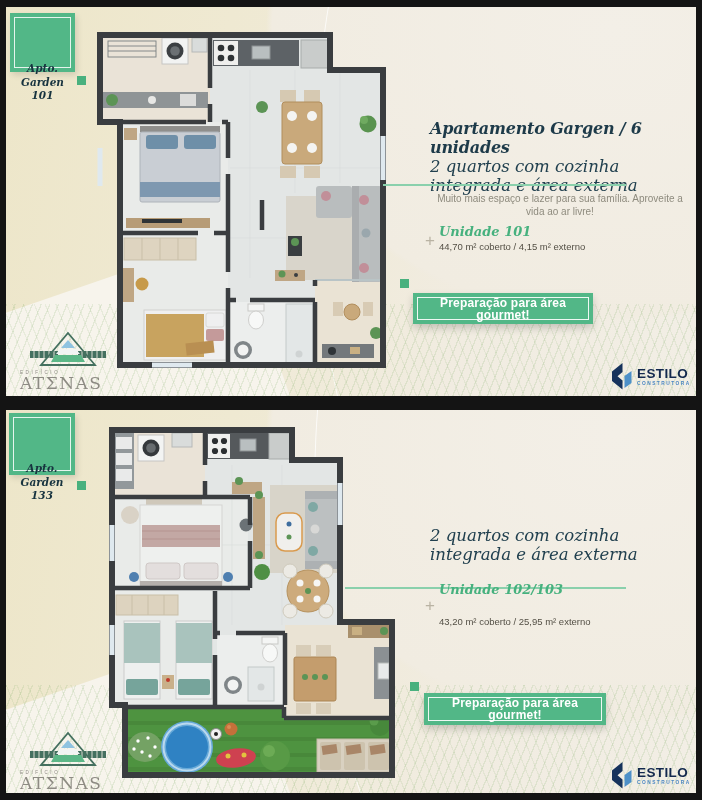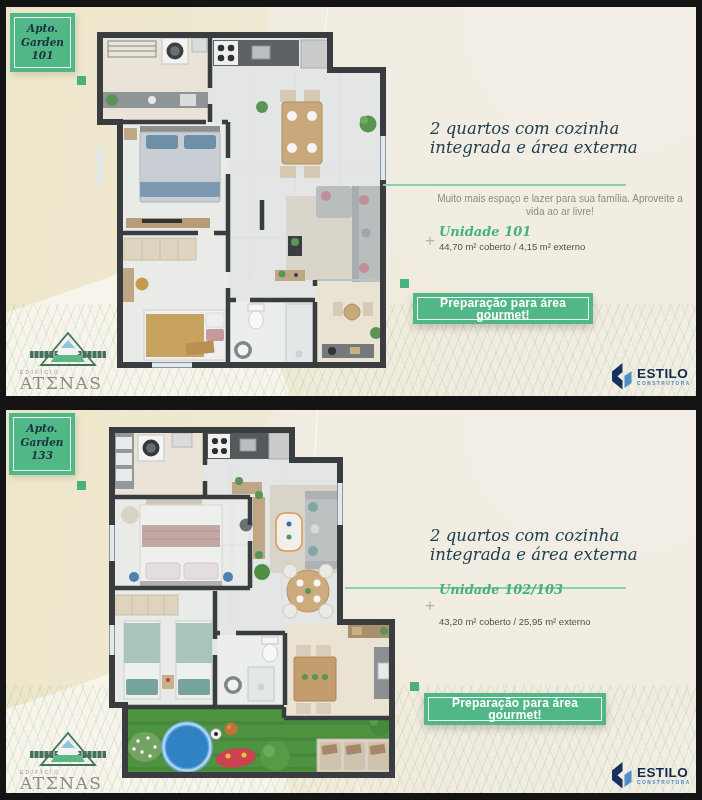--- a/index.html
+++ b/index.html
@@ -18,21 +18,21 @@
   .hatch1{height:92px;} .hatch2{height:108px;}
   .wedge{position:absolute;left:-70px;bottom:-88px;width:340px;height:200px;
       background:#f7f4ec;transform:rotate(-19deg);}
   .curveline{position:absolute;width:560px;height:1100px;border:1px solid rgba(255,255,255,.75);
       border-radius:50%;right:-180px;top:-380px;pointer-events:none;}
   .panel2 .curveline{top:-470px;}
 
   .badge{position:absolute;background:#52b787;color:#17333f;text-align:center;
       font:italic 700 10.5px/13.5px "DejaVu Serif",serif;box-shadow:2px 3px 6px rgba(0,0,0,.12);}
   .badge .inner{position:absolute;inset:4px;border:1px solid rgba(255,255,255,.85);}
-  .badge .tx{position:relative;display:block;padding-top:9px;}
+  .badge .tx{position:relative;display:block;padding-top:9px;margin-top:40px;}
   .badge1{left:4px;top:6px;width:65px;height:59px;}
   .badge2{left:3px;top:3px;width:66px;height:62px;}
   .sq{position:absolute;width:9px;height:9px;background:#49b17e;}
 
   .t-block{position:absolute;left:424px;width:268px;color:#1d3a49;}
   .tb1{top:112px;} .tb2{top:116px;}
   .title{font:italic 700 16px/19px "DejaVu Serif",serif;letter-spacing:-.2px;}
   .subtitle{font:italic 400 16.5px/19px "DejaVu Serif",serif;width:256px;color:#21404f;}
   .divider{position:absolute;height:2px;background:#8ad0ac;}
   .dv1{left:377px;top:177px;width:243px;}
@@ -220,20 +220,21 @@
     </g>
 
     <g fill="#dfe9ef">
       <rect x="-2.5" y="120" width="5" height="38"></rect>
       <rect x="52" y="334.5" width="40" height="5"></rect>
       <rect x="280.5" y="108" width="5" height="44"></rect>
     </g>
   </svg>
 
   <div class="t-block tb1">
+    <div class="title">Apartamento Gargen / 6 unidades</div>
     <div class="subtitle">2 quartos com cozinha integrada e área externa</div>
   </div>
   <div class="divider dv1"></div>
   <div class="desc">Muito mais espaço e lazer para sua família. Aproveite a vida ao ar livre!</div>
   <div class="plus pl1">+</div>
   <div class="unit-label ul1">Unidade 101</div>
   <div class="unit-specs us1">44,70 m² coberto / 4,15 m² externo</div>
 
   <div class="sq" style="left:394px;top:272px;"></div>
   <button class="cta cta1">

